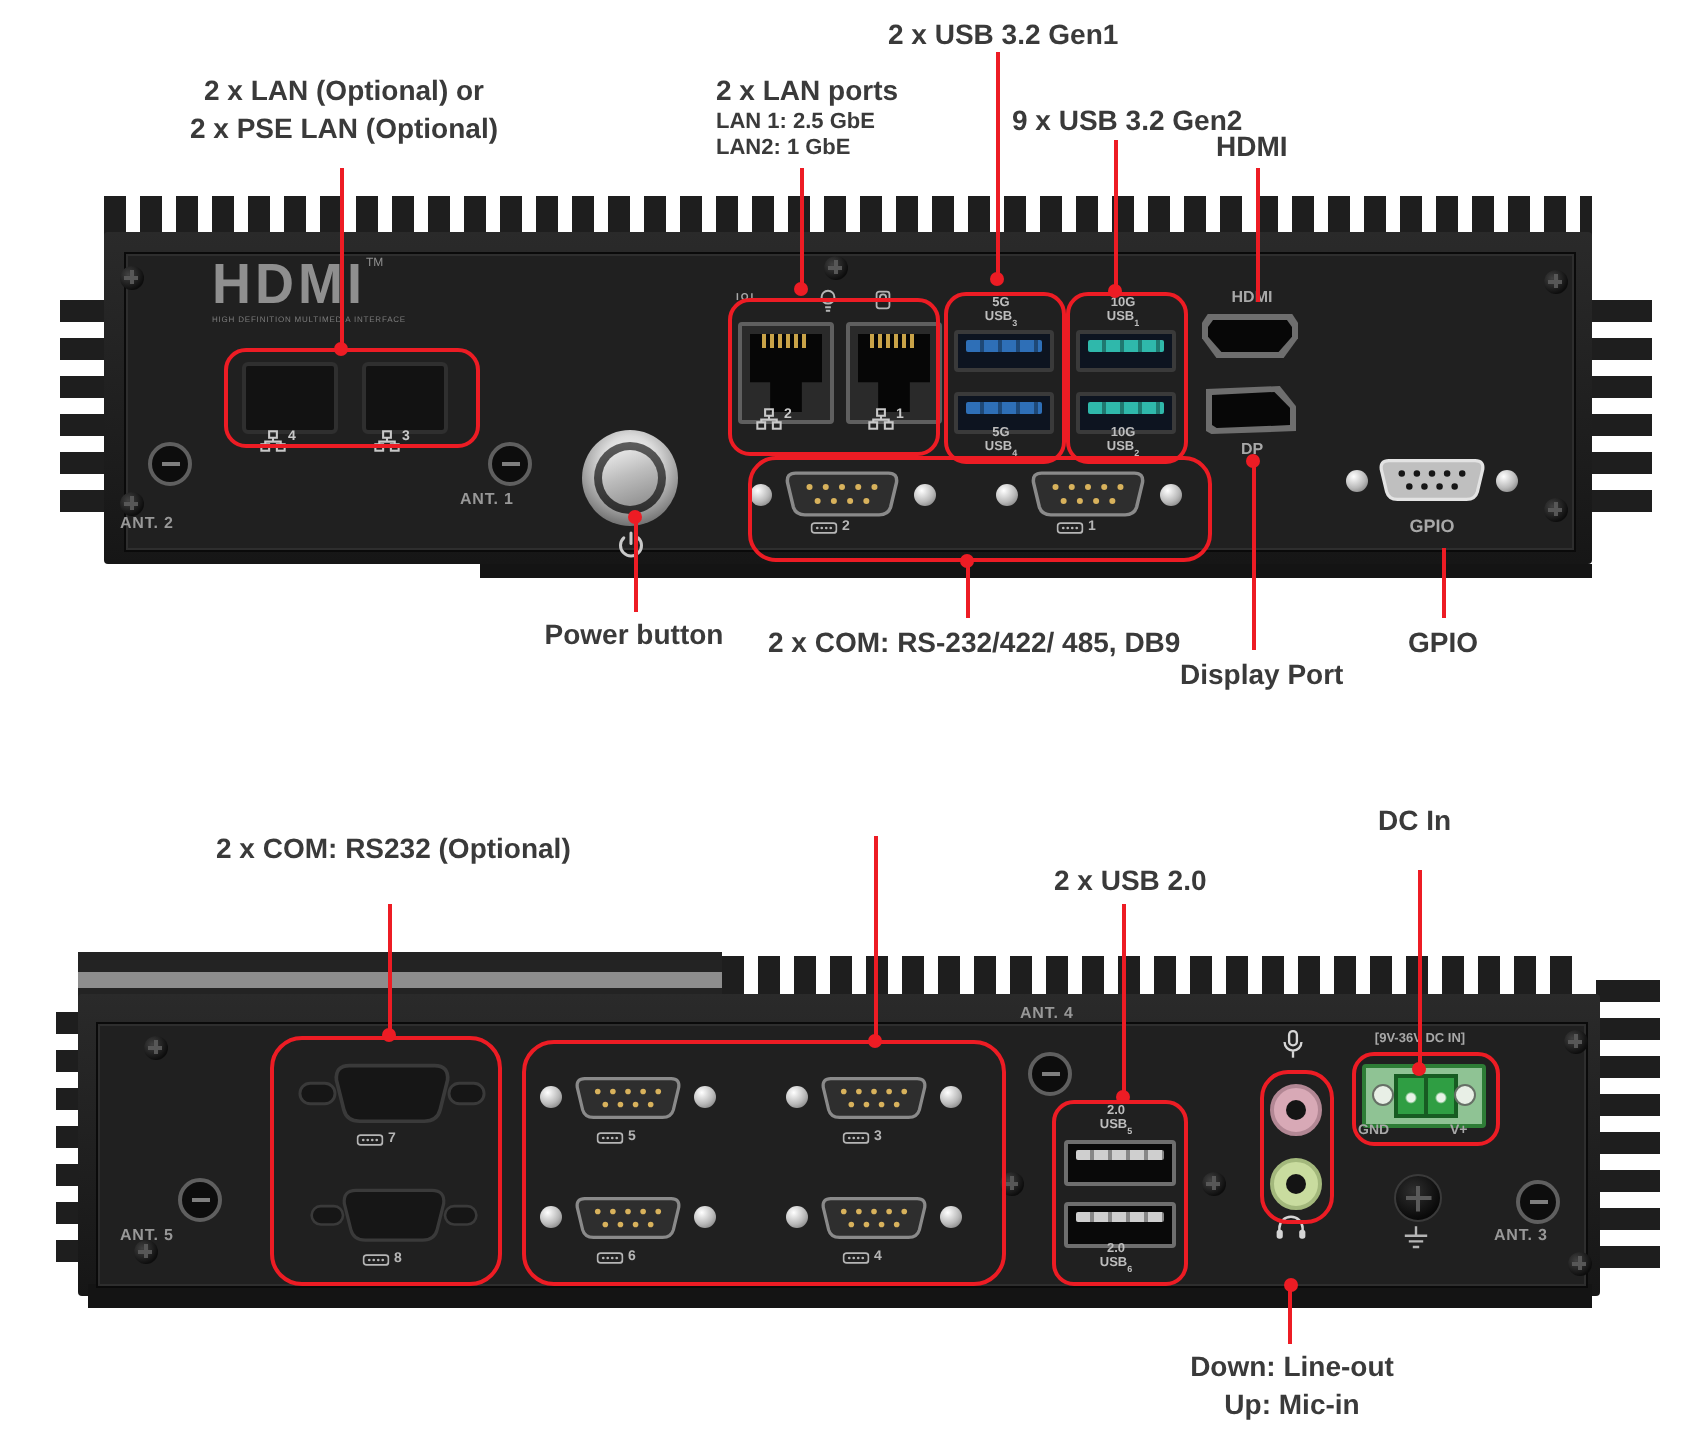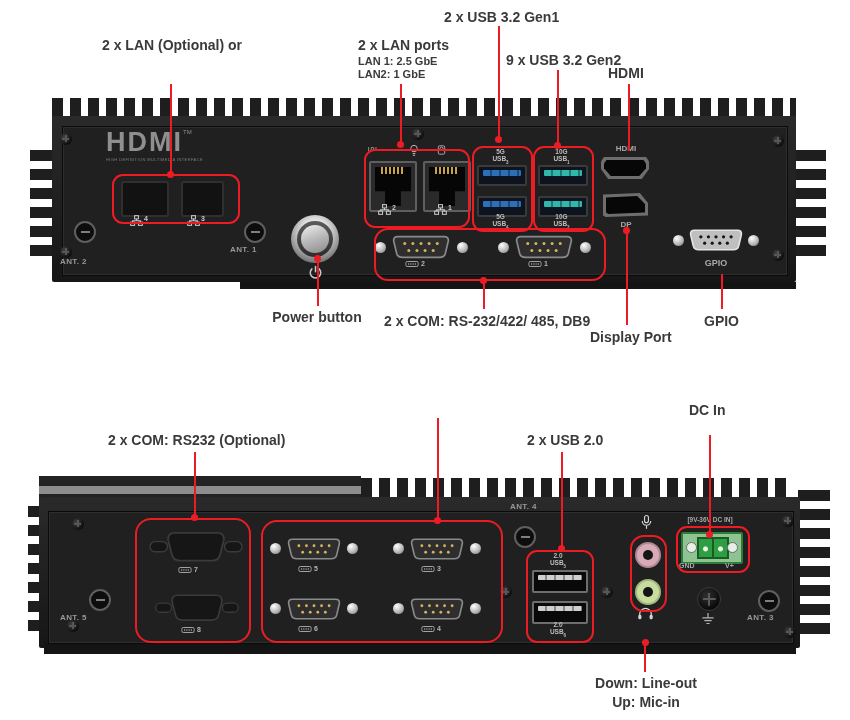--- a/index.html
+++ b/index.html
@@ -303,20 +303,21 @@
   <div class="vline" style="left:317px;top:259px;height:47px"></div>
   <div class="rdot" style="left:314px;top:255px"></div>
   <div class="vline" style="left:483px;top:280px;height:29px"></div>
   <div class="rdot" style="left:480px;top:277px"></div>
   <div class="vline" style="left:626px;top:230px;height:95px"></div>
   <div class="rdot" style="left:623px;top:227px"></div>
   <div class="vline" style="left:721px;top:274px;height:35px"></div>
 
   <div class="ann ctr" style="left:66px;top:36px;width:212px">
     <div>2 x LAN (Optional) or</div>
+    <div>2 x PSE LAN (Optional)</div>
   </div>
   <div class="ann" style="left:358px;top:36px">2 x LAN ports</div>
   <div class="ann-sub" style="left:358px;top:55px">LAN 1: 2.5 GbE</div>
   <div class="ann-sub" style="left:358px;top:68px">LAN2: 1 GbE</div>
   <div class="ann" style="left:444px;top:8px">2 x USB 3.2 Gen1</div>
   <div class="ann" style="left:506px;top:51px">9 x USB 3.2 Gen2</div>
   <div class="ann" style="left:608px;top:64px">HDMI</div>
   <div class="ann ctr" style="left:256px;top:308px;width:122px">Power button</div>
   <div class="ann" style="left:384px;top:312px">2 x COM: RS-232/422/ 485, DB9</div>
   <div class="ann" style="left:590px;top:328px">Display Port</div>
@@ -473,21 +474,21 @@
   <div class="rdot" style="left:191px;top:514px"></div>
   <div class="vline" style="left:437px;top:418px;height:102px"></div>
   <div class="rdot" style="left:434px;top:517px"></div>
   <div class="vline" style="left:561px;top:452px;height:96px"></div>
   <div class="rdot" style="left:558px;top:545px"></div>
   <div class="vline" style="left:709px;top:435px;height:99px"></div>
   <div class="rdot" style="left:706px;top:531px"></div>
   <div class="rdot" style="left:642px;top:639px"></div>
   <div class="vline" style="left:644px;top:644px;height:28px"></div>
 
-  <div class="ann" style="left:108px;top:431px">2 x COM: RS232 (Optional)</div>
+  <div class="ann" style="left:108px;top:415px">2 x COM: RS232 (Optional)</div>
   <div class="ann" style="left:527px;top:431px">2 x USB 2.0</div>
   <div class="ann" style="left:689px;top:401px">DC In</div>
   <div class="ann ctr" style="left:576px;top:674px;width:140px">
     <div>Down: Line-out</div>
     <div>Up: Mic-in</div>
   </div>
 
 </div>
 
 </body></html>

